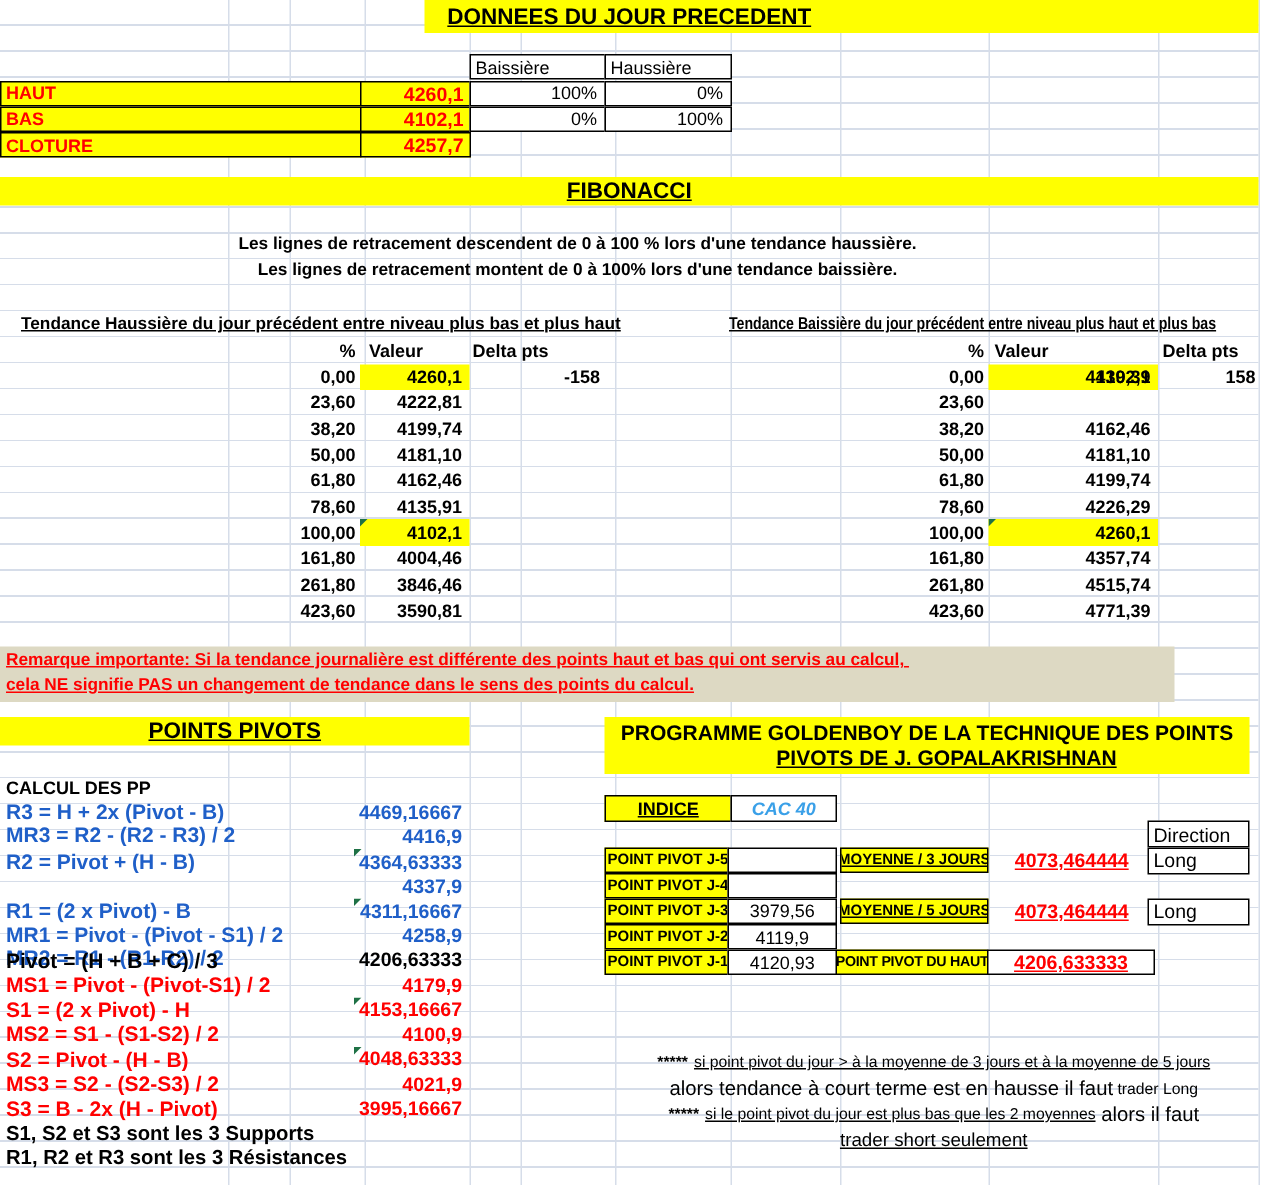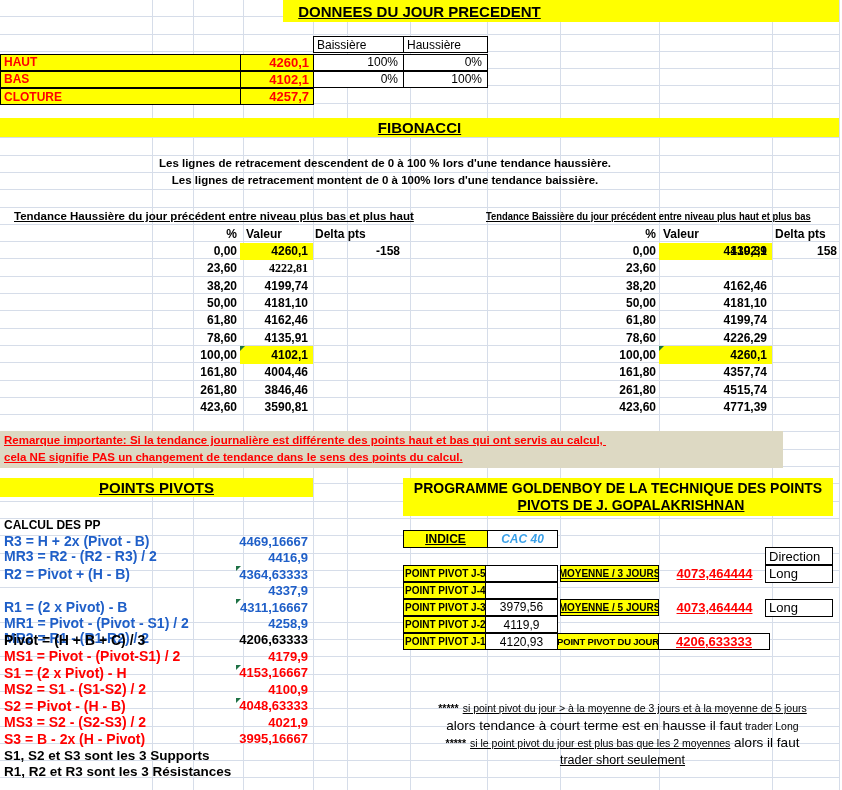--- a/index.html
+++ b/index.html
@@ -105,21 +105,21 @@
 
   <div id="dirhead" class="cell pl3 fs13 white bordered">Direction</div>
   <div id="long1" class="cell pl3 fs13 white bordered">Long</div>
   <div id="long2" class="cell pl3 fs13 white bordered">Long</div>
 
   <div id="moy3" class="cell ca b u fs10 yellow bordered">MOYENNE / 3 JOURS</div>
   <div id="moy3val" class="cell ca b u fs13 red">4073,464444</div>
   <div id="moy5" class="cell ca b u fs10 yellow bordered">MOYENNE / 5 JOURS</div>
   <div id="moy5val" class="cell ca b u fs13 red">4073,464444</div>
 
-  <div id="ppjlabel" class="cell ca b yellow bordered" style="font-size:9.5px">POINT PIVOT DU JOUR</div>
+  <div id="ppjlabel" class="cell ca b yellow bordered" style="font-size:9.5px">POINT PIVOT DU HAUT</div>
   <div id="ppjval" class="cell ca b u fs13 red white bordered">4206,633333</div>
 
   <div id="noteL1" class="cell ca noteline">
     <span class="stars">*****</span>
     <span class="u nsmall">si point pivot du jour &gt; à la moyenne de 3 jours et à la moyenne de 5 jours</span>
   </div>
   <div id="noteL2" class="cell ca noteline">
     <span class="nbig">alors tendance à court terme est en hausse il faut</span>
     <span class="nsmall"> trader Long</span>
   </div>
@@ -143,21 +143,21 @@
     <div class="cell white bordered ra pr5" style="left: 403px; top: 70.8px; width: 85px; height: 17.3px; font-size: 12px;">100%</div>
     <div class="cell yellow bordered b red pl3" style="left: 0px; top: 88.1px; width: 241px; height: 17.3px; font-size: 12px;">CLOTURE</div>
     <div class="cell yellow bordered b red ra pr4" style="left: 240px; top: 88.1px; width: 74px; height: 17.3px; font-size: 13px;">4257,7</div>
     <div class="cell b ra pr3" style="left: 152px; top: 225.2px; width: 88px; height: 17.3px; font-size: 12px;">%</div>
     <div class="cell b pl6" style="left: 240px; top: 225.2px; width: 73px; height: 17.3px; font-size: 12px;">Valeur</div>
     <div class="cell b pl2" style="left: 313px; top: 225.2px; width: 90px; height: 17.3px; font-size: 12px;">Delta pts</div>
     <div class="cell b ra pr3" style="left: 152px; top: 242.5px; width: 88px; height: 17.3px; font-size: 12px;">0,00</div>
     <div class="cell b ra pr5 yellow" style="left: 240px; top: 242.5px; width: 73px; height: 17.3px; font-size: 12px;">4260,1</div>
     <div class="cell b ra pr3" style="left: 313px; top: 242.5px; width: 90px; height: 17.3px; font-size: 12px;">-158</div>
     <div class="cell b ra pr3" style="left: 152px; top: 259.8px; width: 88px; height: 17.3px; font-size: 12px;">23,60</div>
-    <div class="cell b ra pr5" style="left: 240px; top: 259.8px; width: 73px; height: 17.3px; font-size: 12px; font-family: Liberation Serif, serif;">4222,81</div>
+    <div class="cell b ra pr5" style="left: 240px; top: 259.8px; width: 73px; height: 17.3px; font-size: 12px;">4222,81</div>
     <div class="cell b ra pr3" style="left: 152px; top: 277.1px; width: 88px; height: 17.3px; font-size: 12px;">38,20</div>
     <div class="cell b ra pr5" style="left: 240px; top: 277.1px; width: 73px; height: 17.3px; font-size: 12px;">4199,74</div>
     <div class="cell b ra pr3" style="left: 152px; top: 294.4px; width: 88px; height: 17.3px; font-size: 12px;">50,00</div>
     <div class="cell b ra pr5" style="left: 240px; top: 294.4px; width: 73px; height: 17.3px; font-size: 12px;">4181,10</div>
     <div class="cell b ra pr3" style="left: 152px; top: 311.7px; width: 88px; height: 17.3px; font-size: 12px;">61,80</div>
     <div class="cell b ra pr5" style="left: 240px; top: 311.7px; width: 73px; height: 17.3px; font-size: 12px;">4162,46</div>
     <div class="cell b ra pr3" style="left: 152px; top: 329px; width: 88px; height: 17.3px; font-size: 12px;">78,60</div>
     <div class="cell b ra pr5" style="left: 240px; top: 329px; width: 73px; height: 17.3px; font-size: 12px;">4135,91</div>
     <div class="cell b ra pr3" style="left: 152px; top: 346.3px; width: 88px; height: 17.3px; font-size: 12px;">100,00</div>
     <div class="cell b ra pr5 yellow" style="left: 240px; top: 346.3px; width: 73px; height: 17.3px; font-size: 12px;">4102,1<div class="tri"></div></div>

